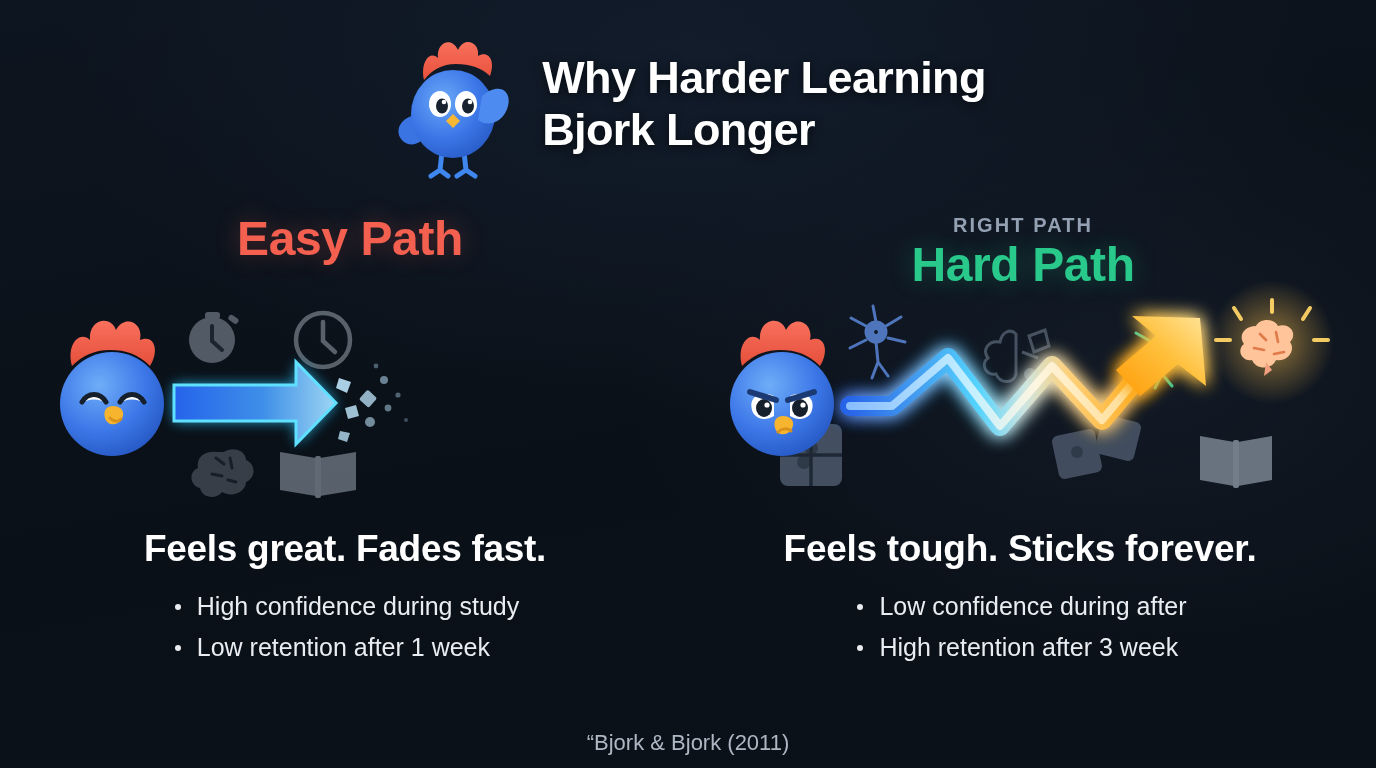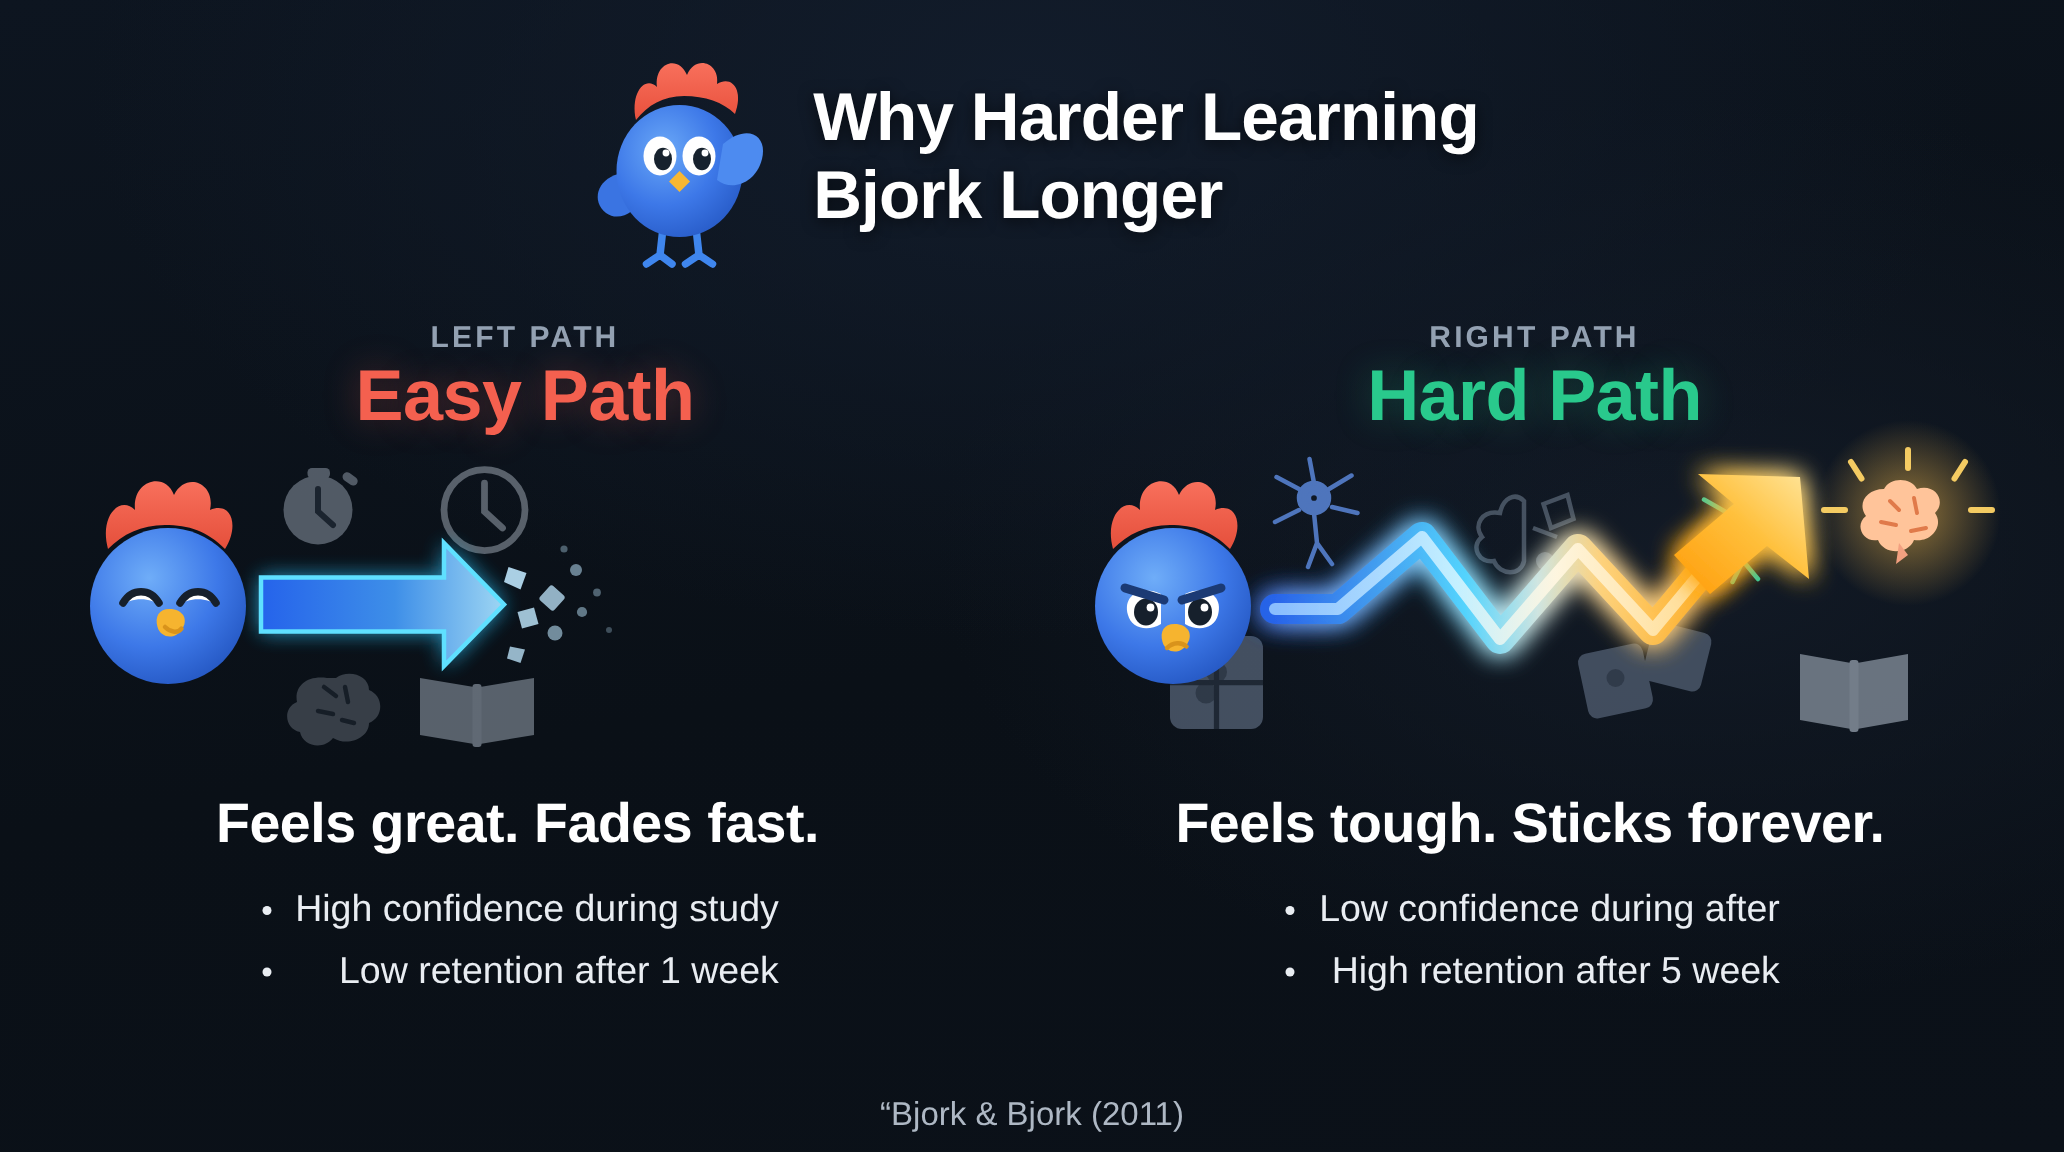--- a/index.html
+++ b/index.html
@@ -92,21 +92,20 @@
     padding: 0;
     width: fit-content;
   }
   .bullets li {
     color: #e9edf2;
     font-size: 25px;
     line-height: 1.64;
     padding-left: 26px;
     position: relative;
     white-space: nowrap;
-    text-align: right;
   }
   .bullets li::before {
     content: "";
     position: absolute;
     left: 4px; top: 18px;
     width: 6px; height: 6px;
     border-radius: 50%;
     background: #e9edf2;
   }
 
@@ -161,21 +160,20 @@
       <path d="M63 90 L56 97 L63 104 L70 97 Z" fill="#f7b733"></path>
     </svg>
 
     <div id="title-block">
       <div>Why Harder Learning</div>
       <div>Bjork Longer</div>
     </div>
   </div>
 
   <div id="left-head" class="col-head">
-    <div class="eyebrow">LEFT PATH</div>
     <div id="easy-title" class="path-title">Easy Path</div>
   </div>
 
   <div id="right-head" class="col-head">
     <div class="eyebrow">RIGHT PATH</div>
     <div id="hard-title" class="path-title">Hard Path</div>
   </div>
 
   <div id="left-art" class="art">
     <svg viewBox="0 0 650 210">
@@ -392,19 +390,19 @@
     <ul class="bullets">
       <li>High confidence during study</li>
       <li>Low retention after 1 week</li>
     </ul>
   </div>
 
   <div id="right-panel" class="panel">
     <div class="panel-head">Feels tough. Sticks forever.</div>
     <ul class="bullets">
       <li>Low confidence during after</li>
-      <li>High retention after 5 week</li>
+      <li>High retention after 3 week</li>
     </ul>
   </div>
 
   <div id="footer">“Bjork &amp; Bjork (2011)</div>
 
 </div>
 
 </body></html>

